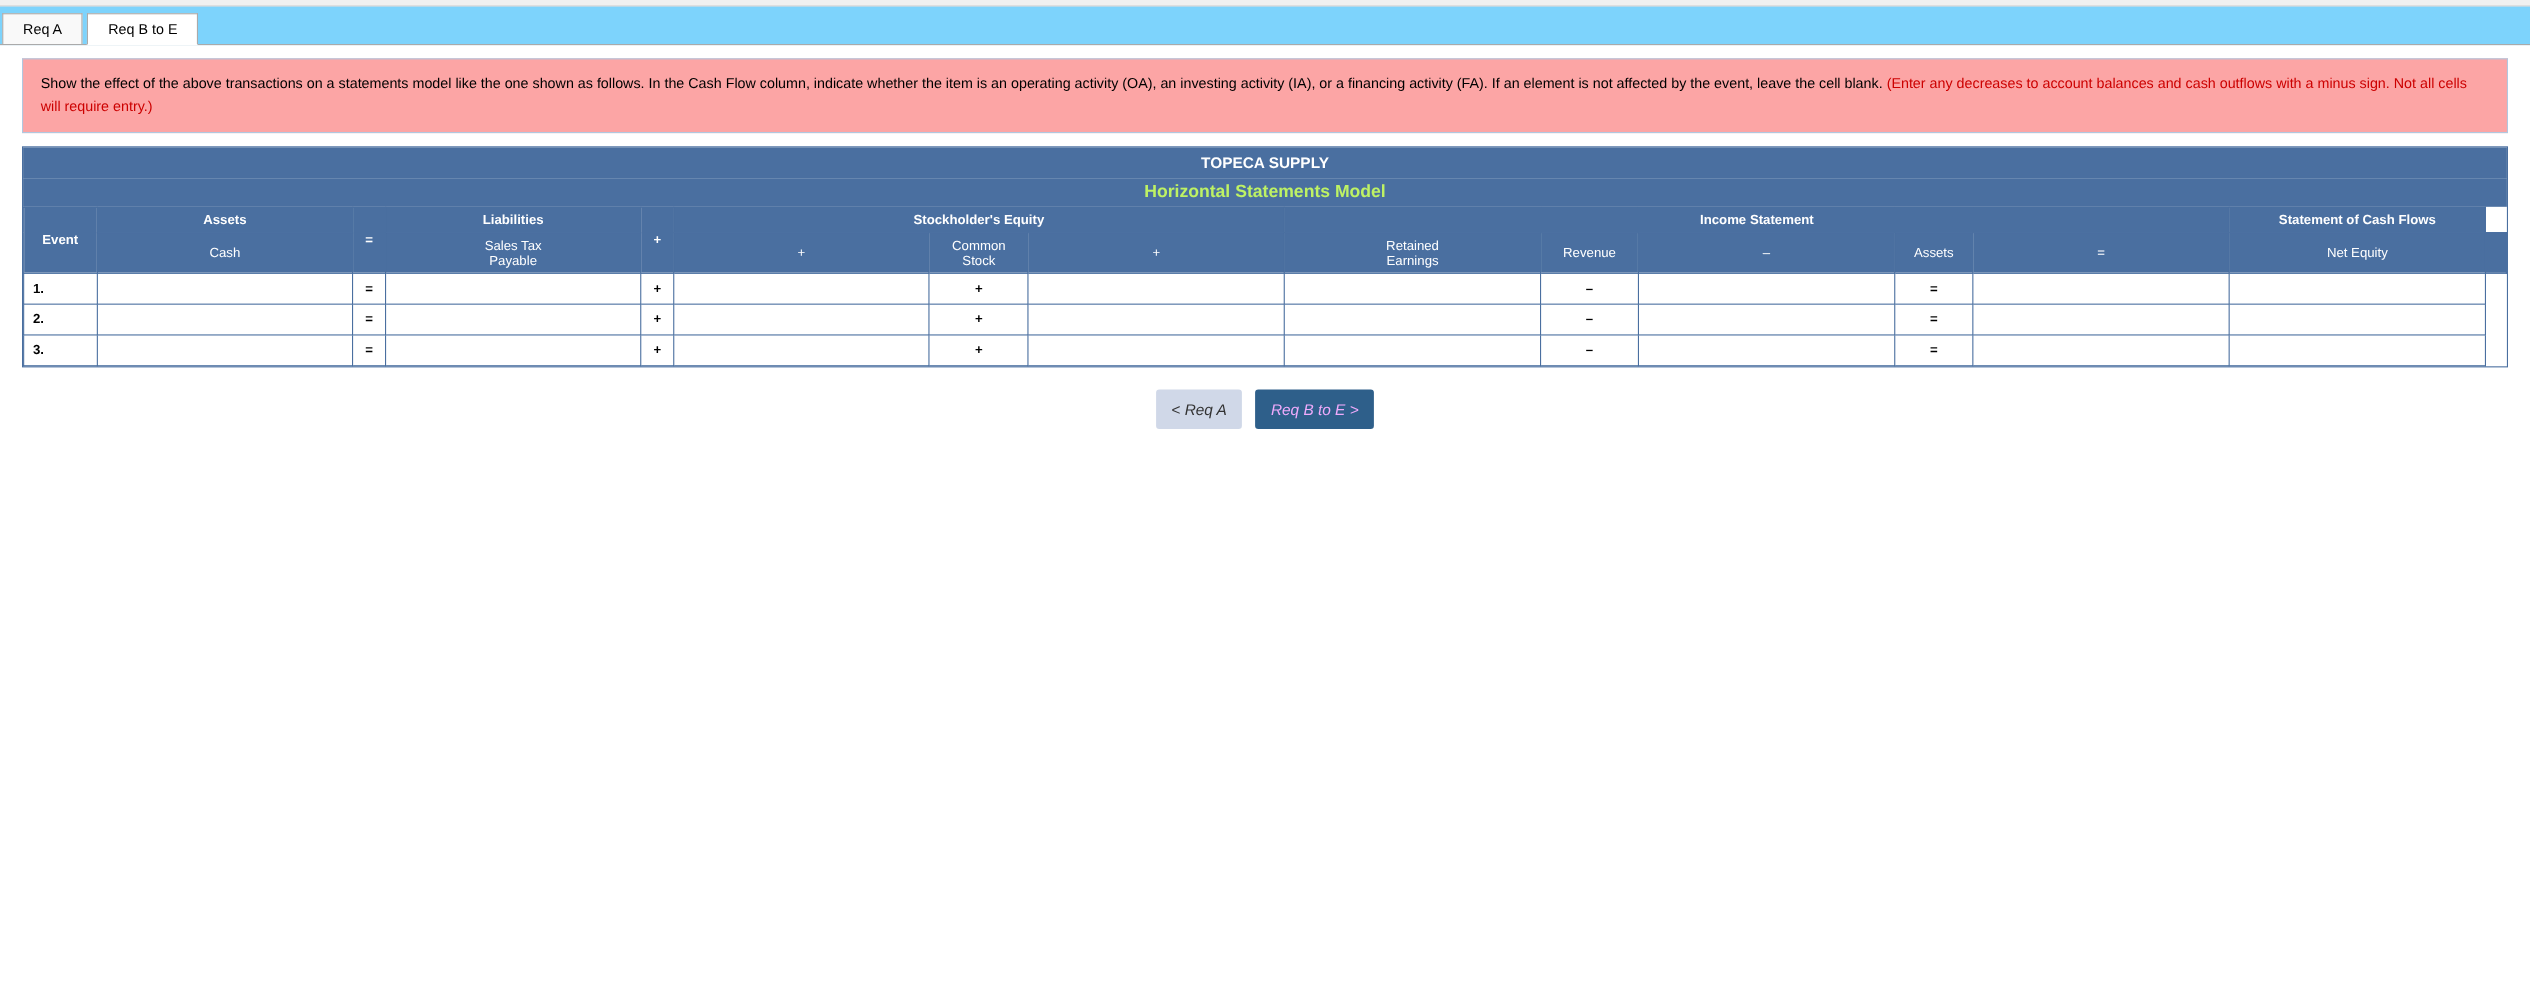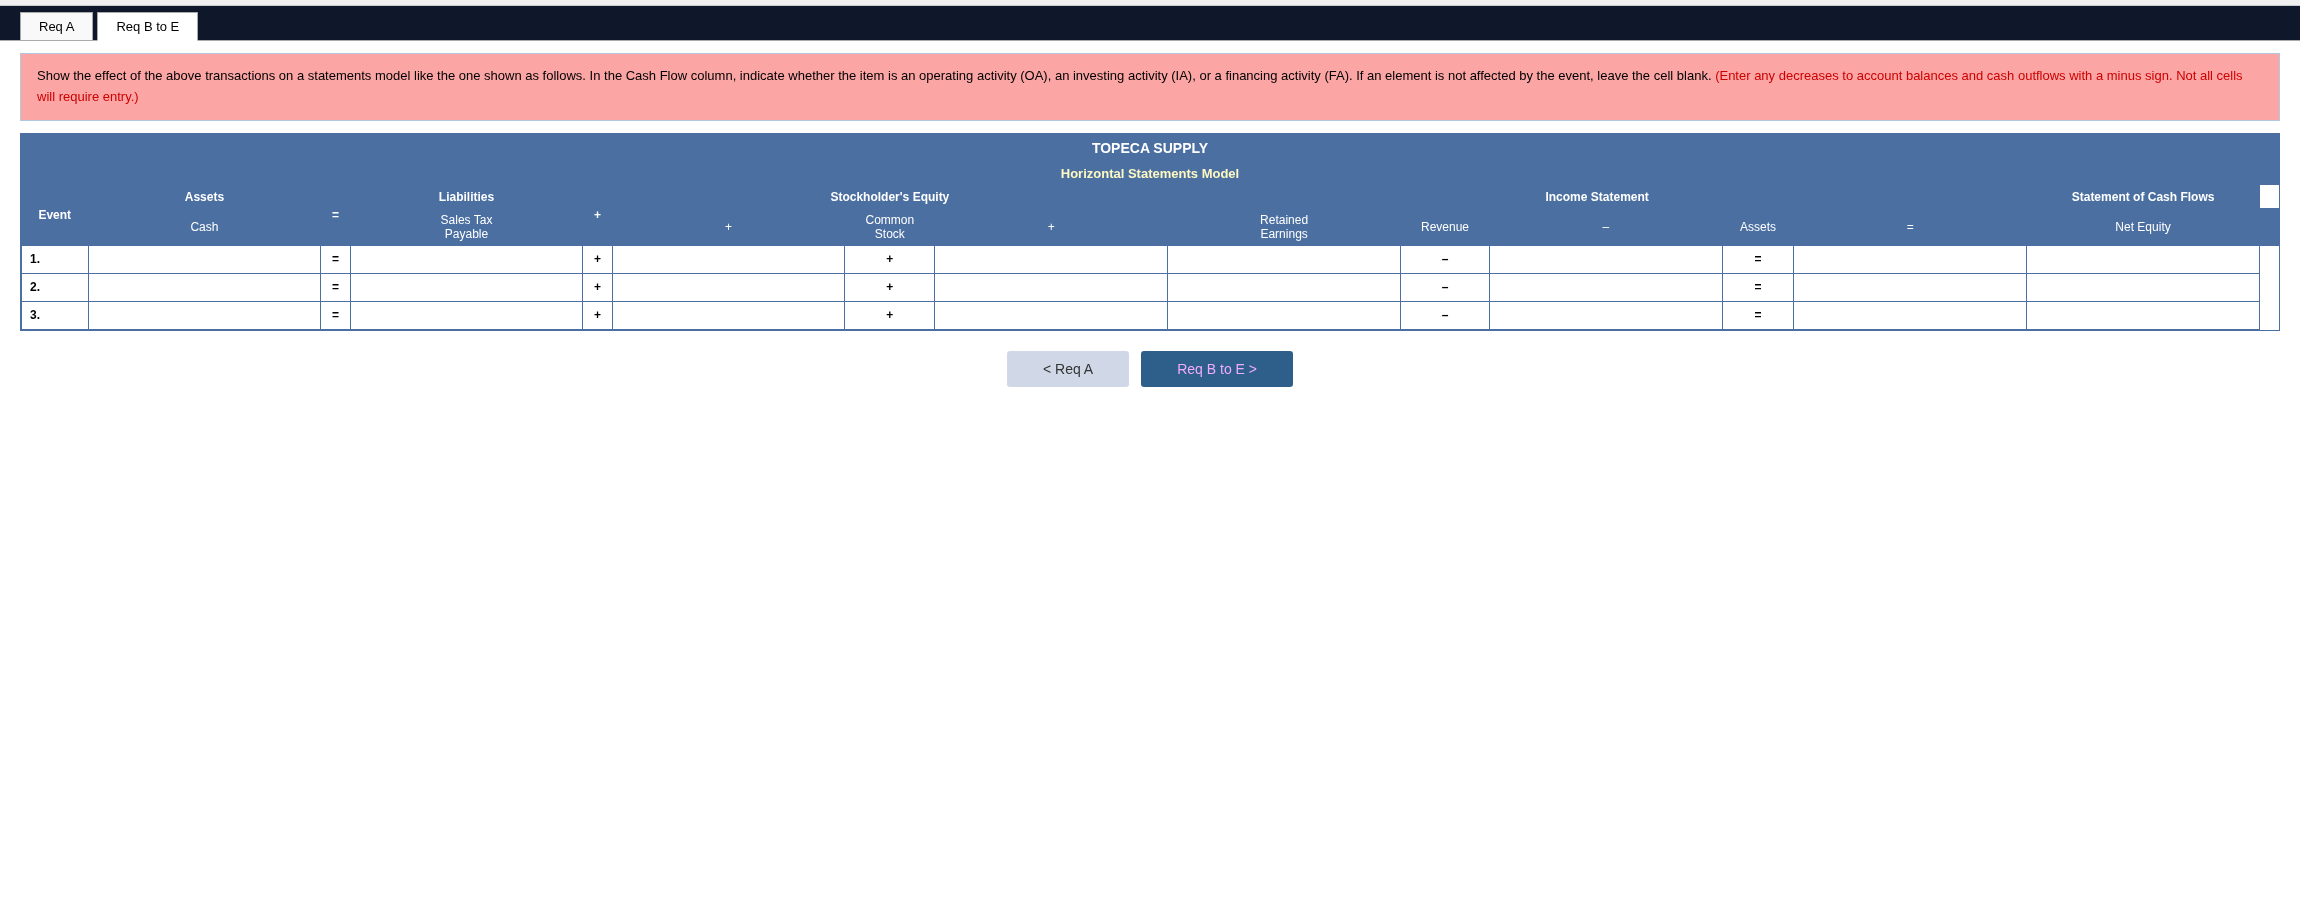--- a/index.html
+++ b/index.html
@@ -12,22 +12,22 @@
 
     .top-bar {
       background: #f0f0f0;
       border-bottom: 1px solid #ccc;
       height: 6px;
     }
 
     .tabs {
       display: flex;
       border-bottom: 1px solid #aaa;
-      padding: 6px 0 0 20px;
-      background: #0f172a;
+      padding: 6px 0 0 2px;
+      background: #7dd3fc;
     }
 
     .tab {
       padding: 6px 18px;
       border: 1px solid #aaa;
       border-bottom: none;
       cursor: pointer;
       background: #f9f9f9;
       font-size: 13px;
       margin-right: 4px;
@@ -62,25 +62,25 @@
       background: #4a6fa0;
       color: #fff;
       text-align: center;
       font-weight: bold;
       padding: 6px;
       font-size: 14px;
     }
 
     .table-subtitle {
       background: #4a6fa0;
-      color: #fef9c3;
+      color: #bef264;
       text-align: center;
       font-weight: bold;
       padding: 4px;
-      font-size: 13px;
+      font-size: 16px;
     }
 
     table {
       width: 100%;
       border-collapse: collapse;
     }
 
     table th, table td {
       border: 1px solid #4a6fa0;
       text-align: center;
@@ -136,25 +136,26 @@
     }
 
     .nav-buttons {
       display: flex;
       justify-content: center;
       gap: 12px;
       margin: 20px 0;
     }
 
     .nav-btn {
-      padding: 10px 36px;
+      padding: 10px 14px;
       font-size: 14px;
       cursor: pointer;
       border: none;
       border-radius: 3px;
+      font-style: italic;
     }
 
     .nav-btn-prev {
       background: #d0d8e8;
       color: #333;
     }
 
     .nav-btn-next {
       background: #2e5f8a;
       color: #f0abfc;

